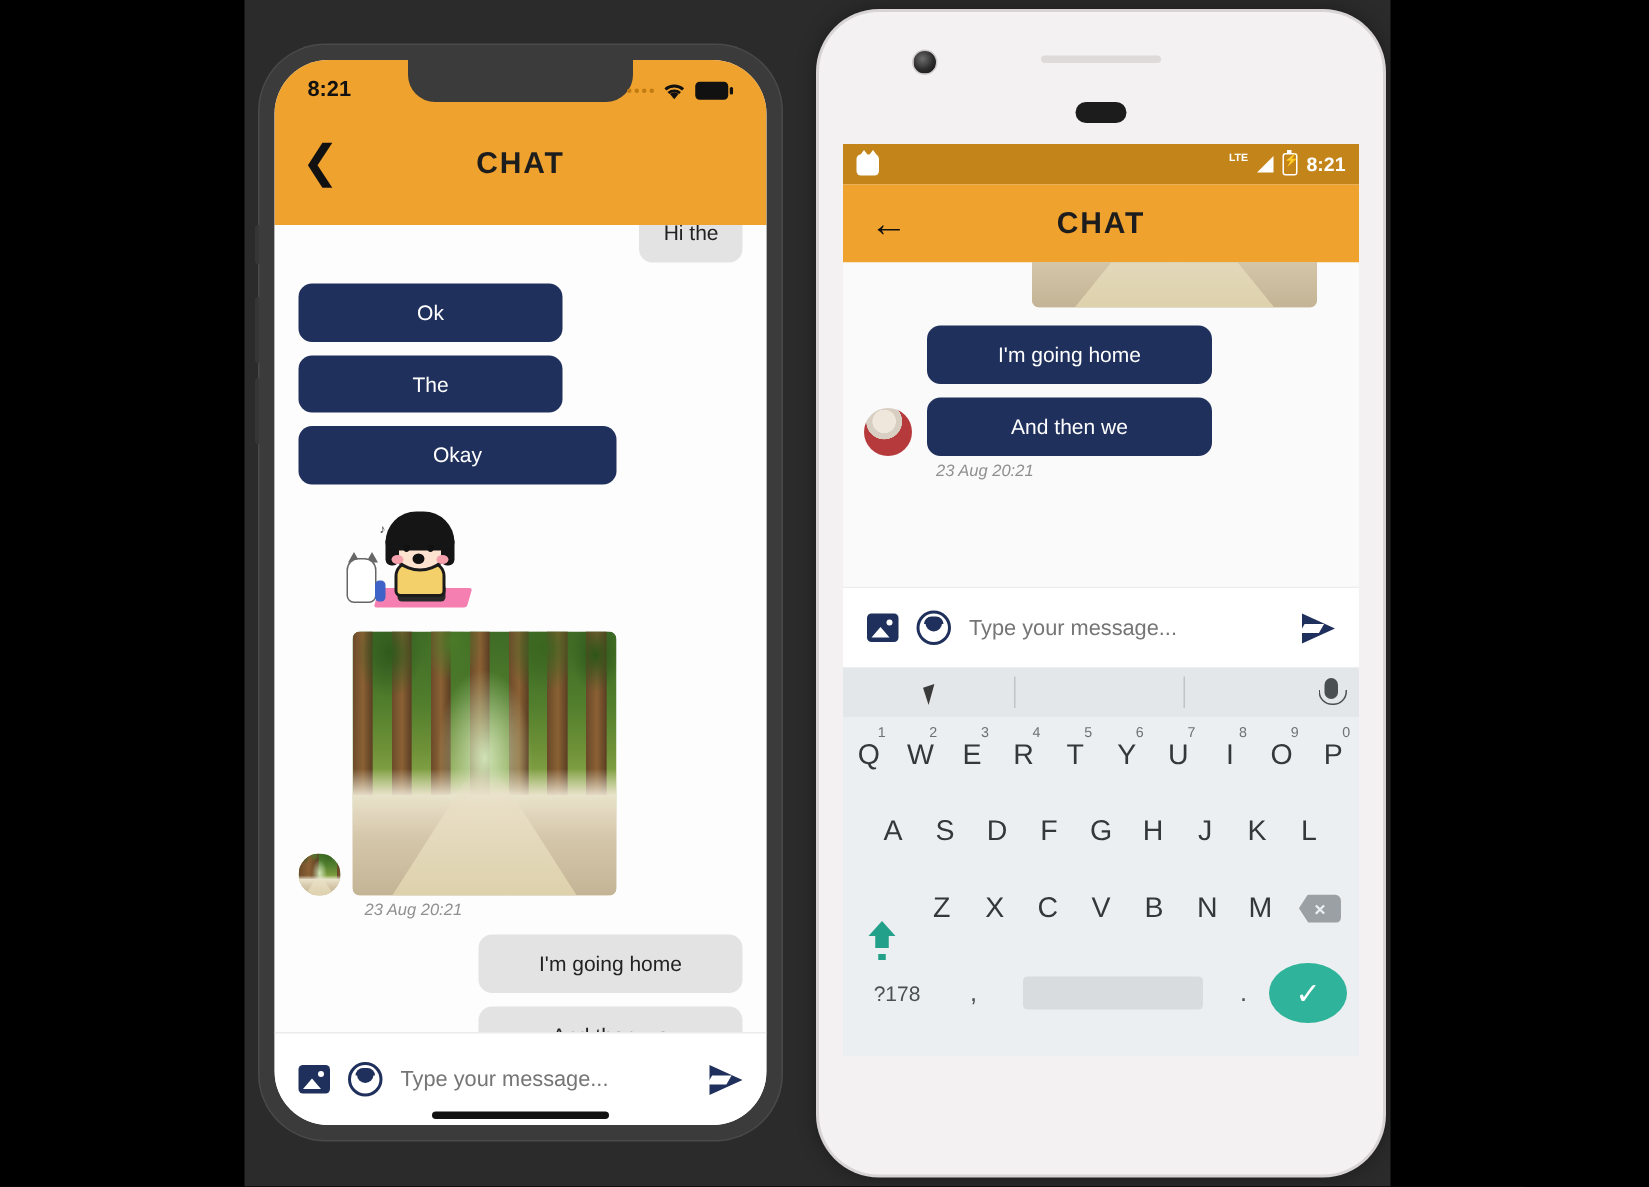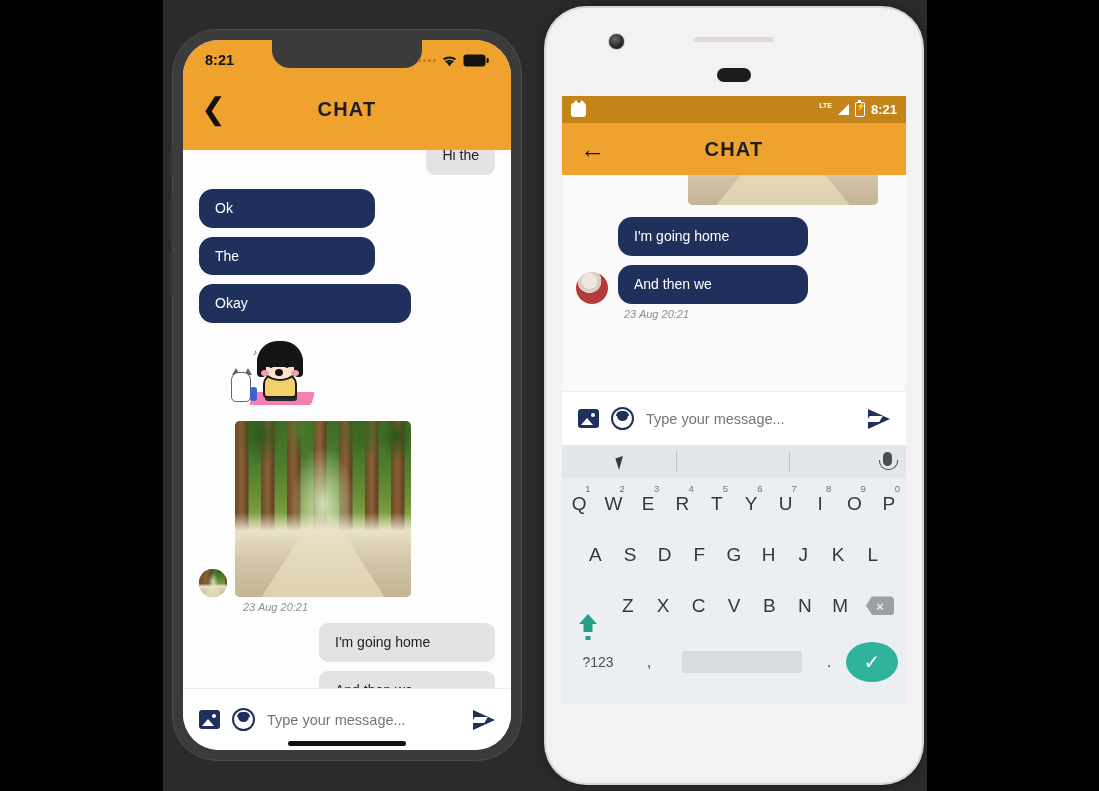--- a/index.html
+++ b/index.html
@@ -91,22 +91,23 @@
   
   .row { display: flex; margin-bottom: 9px; }
   .row.left { justify-content: flex-start; }
   .row.right { justify-content: flex-end; }
   .bub {
     padding: 11px 16px;
     border-radius: 9px;
     font-size: 14px;
     max-width: 72%;
     line-height: 1.2;
-  }
-  .bub.dark { background: #20305c; color: #fff; border-radius: 14px; }
+    text-align: center;
+  }
+  .bub.dark { background: #20305c; color: #fff; }
   .bub.grey { background: #e3e3e3; color: #222; }
   .ts { font-size: 11px; color: #8f8f8f; font-style: italic; margin: 4px 0 10px 2px; }
 
   .sticker {
     width: 96px; height: 74px;
     margin: 10px 0 14px 30px;
     position: relative;
   }
   .photo {
     width: 176px; height: 176px;
@@ -539,21 +540,21 @@
             <span class="key">V</span>
             <span class="key">B</span>
             <span class="key">N</span>
             <span class="key">M</span>
             <span class="bksp">
                 <span class="bksp-g">×</span>
               </span>
           </div>
 
           <div class="kb-row r4">
-            <span class="k123">?123</span>
+            <span class="k123">?178</span>
             <span class="kcomma">,</span>
             <span class="kspace"></span>
             <span class="kdot">.</span>
             <span class="kenter">✓</span>
           </div>
           <span class="cursor-arrow"></span>
         </div>
 
       </div>
 

